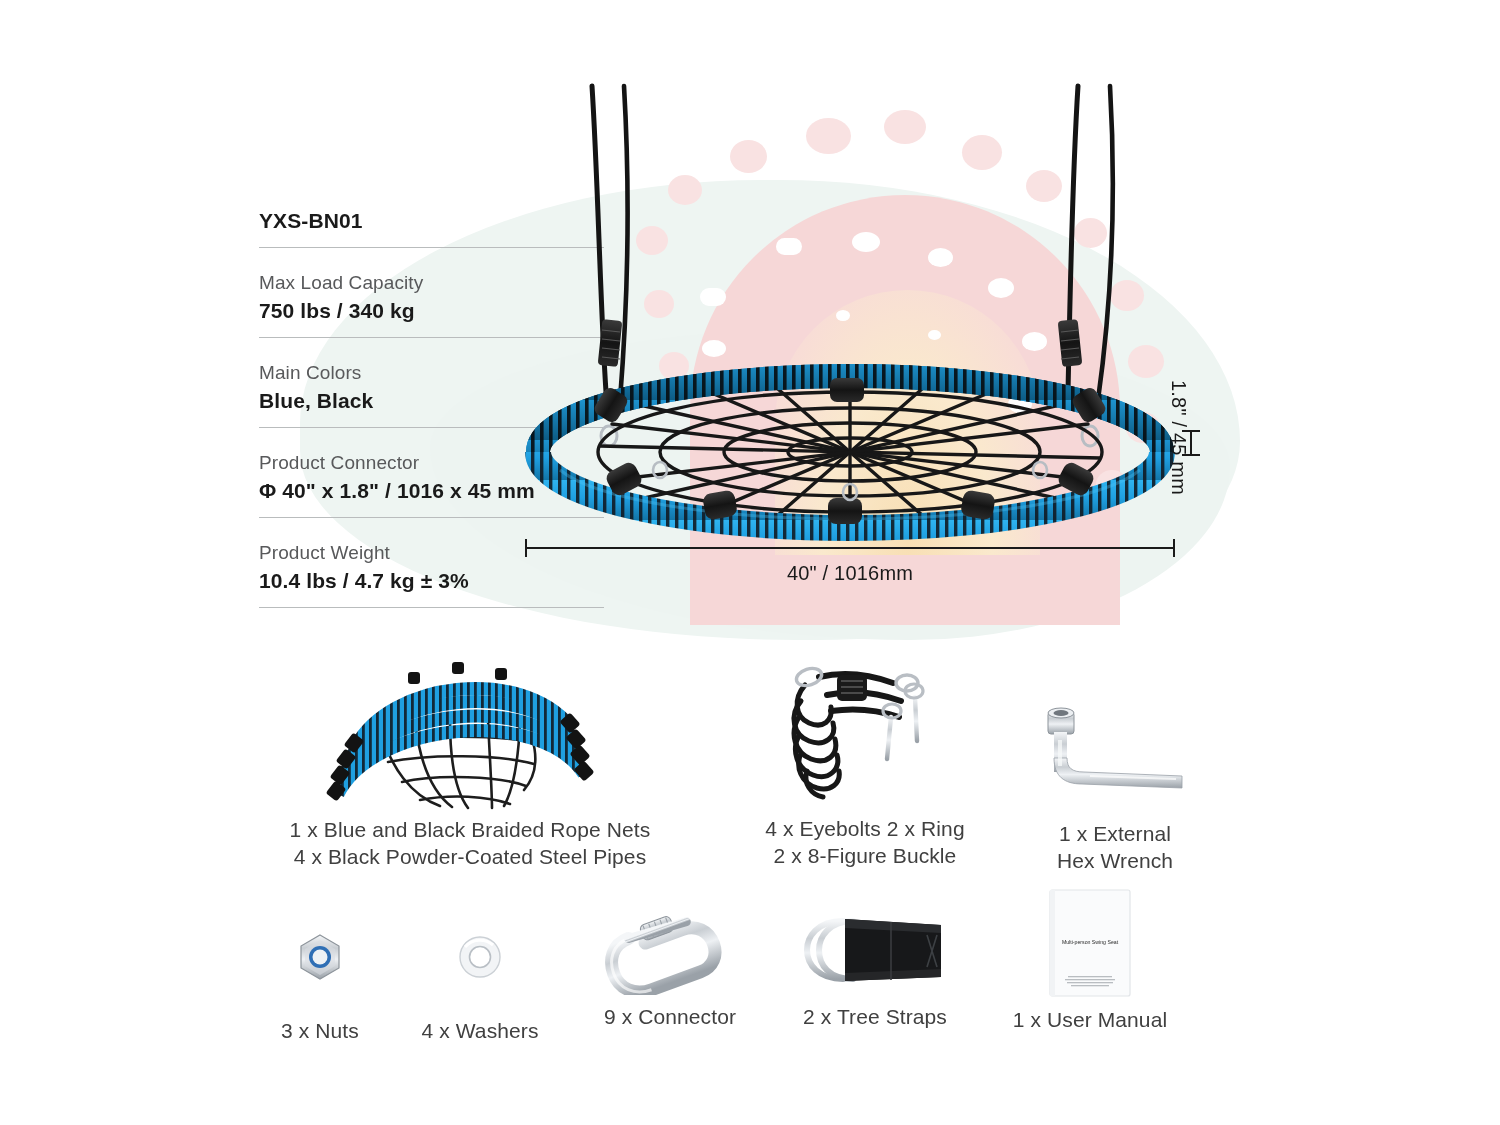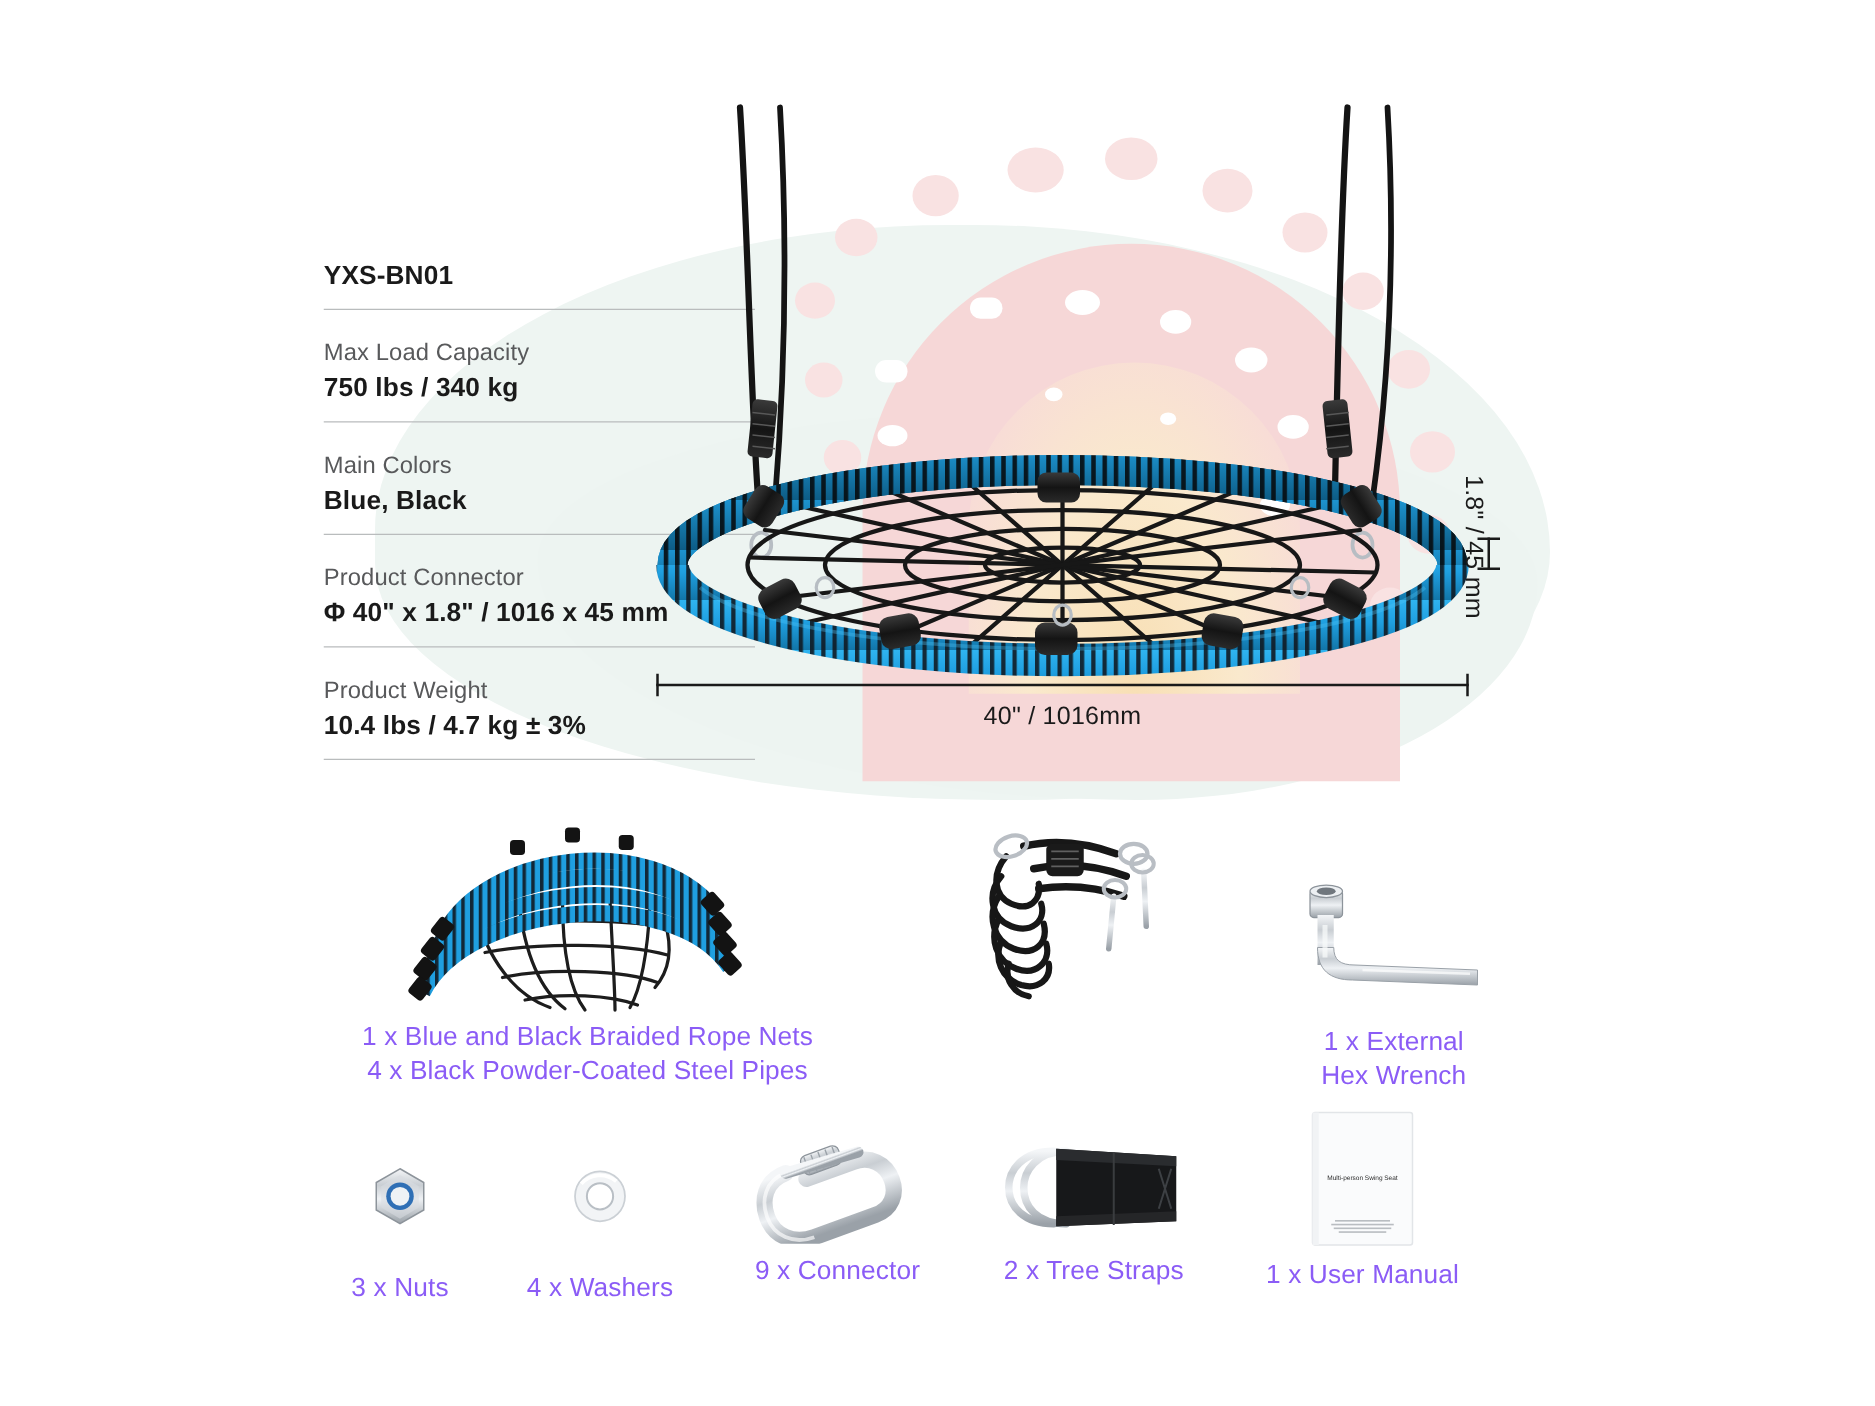--- a/index.html
+++ b/index.html
@@ -146,21 +146,21 @@
     letter-spacing: .2px;
     white-space: nowrap;
     transform: rotate(90deg);
     transform-origin: left top;
   }
 
   
   .part { position: absolute; text-align: center; }
   .part-caption {
     font-size: 21px;
-    color: #8b5cf6;
+    color: #404040;
     line-height: 27px;
     letter-spacing: .1px;
     white-space: pre-line;
   }
   .part-art { position: relative; margin: 0 auto; }
 </style>
 </head>
 <body>
 
 <div id="page">
@@ -444,20 +444,22 @@
         <g stroke="url(#chrome)" stroke-width="4.4" fill="none" stroke-linecap="round">
           <line x1="116" y1="62" x2="112" y2="104"></line>
           <line x1="140" y1="42" x2="142" y2="86"></line>
         </g>
         <g fill="none" stroke="#b9bec4" stroke-width="3.2">
           <ellipse cx="117" cy="56" rx="9" ry="7"></ellipse>
           <ellipse cx="139" cy="36" rx="9" ry="7"></ellipse>
         </g>
       </svg>
     </div>
+    <div class="part-caption" style="margin-top:10px;">4 x Eyebolts  2 x Ring
+2 x 8-Figure Buckle</div>
   </div>
 
   <div class="part" style="left:1000px;top:700px;width:230px;">
     <div class="part-art" style="width:170px;height:105px;">
       <svg width="170" height="105" viewBox="0 0 170 105">
         <g>
 
           <rect x="18" y="12" width="26" height="22" rx="3" fill="url(#chrome)" stroke="#8d949b" stroke-width="1"></rect>
           <ellipse cx="31" cy="13" rx="13" ry="5" fill="#eceff2" stroke="#8d949b" stroke-width="1"></ellipse>
           <ellipse cx="31" cy="13" rx="7.5" ry="3" fill="#70777e"></ellipse>

